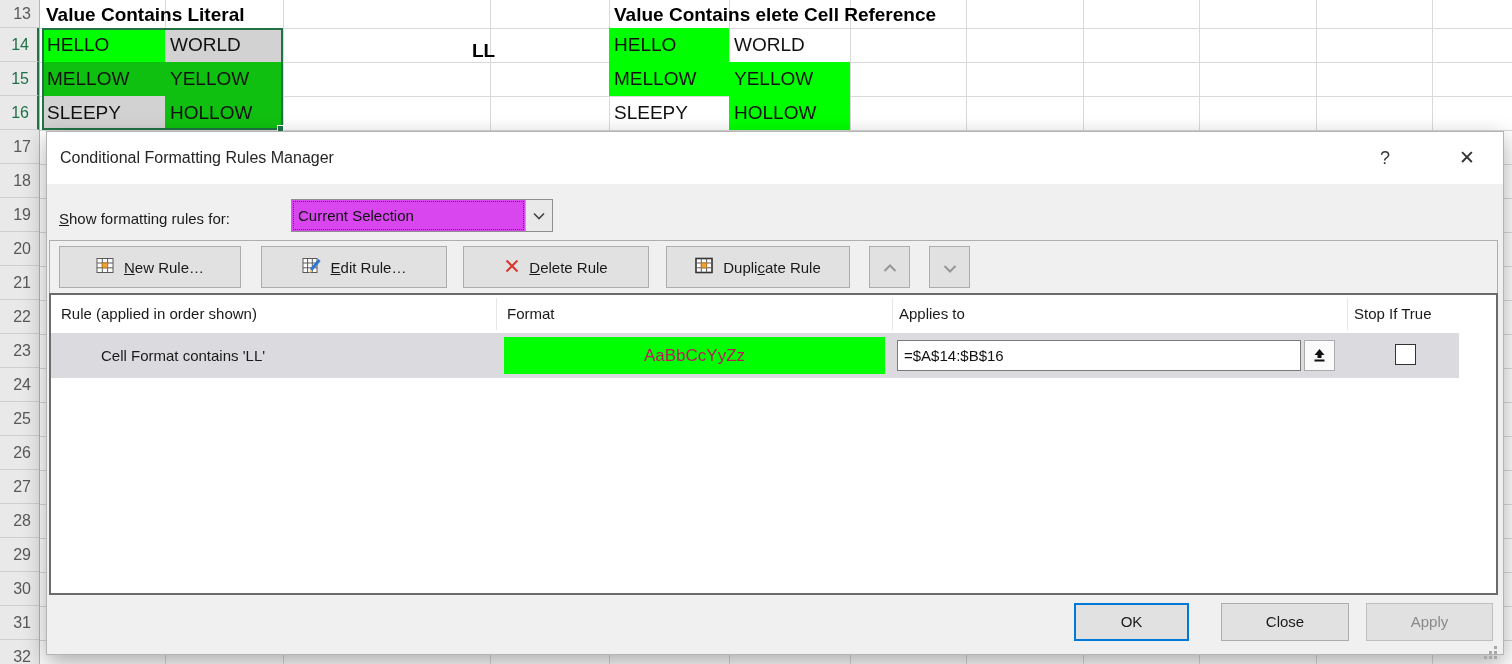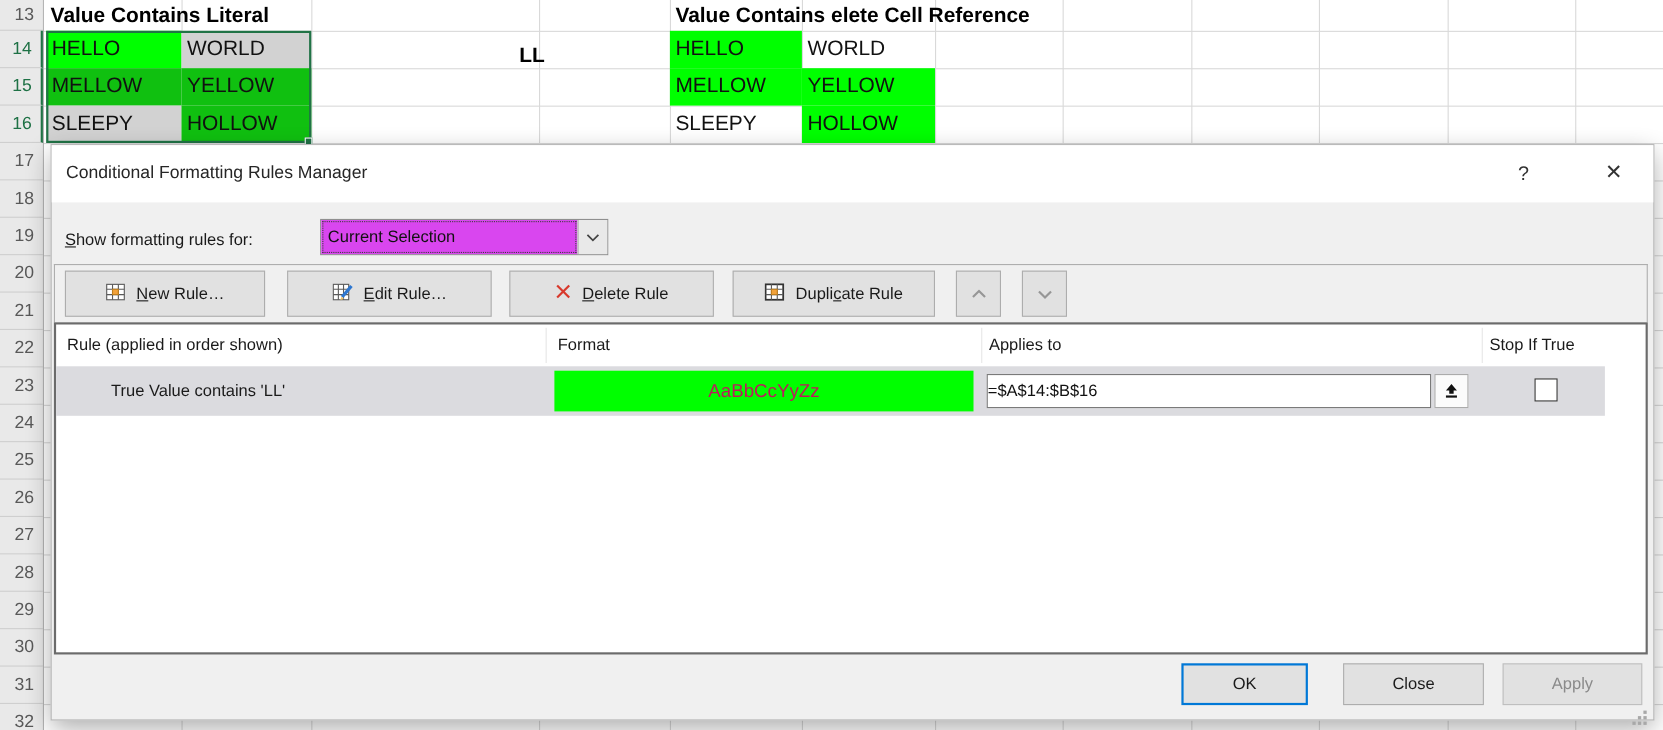--- a/index.html
+++ b/index.html
@@ -34,21 +34,21 @@
   .toolbar { position:absolute; left:2px; top:108px; width:1449px; height:53px; border:1px solid #aeaeae; border-bottom:none; background:#f0f0f0; }
   .tb-btn { position:absolute; top:5px; height:42px; background:#e1e1e1; border:1px solid #adadad; display:flex; align-items:center; justify-content:center; gap:9px; font-size:15px; color:#1a1a1a; cursor:default; }
   .tb-btn.dis svg { opacity:.85; }
 
   .rules-list { position:absolute; left:2px; top:161px; width:1449px; height:302px; background:#fff; border:2px solid #6b6b6b; }
   .list-hdr { position:absolute; top:0; height:38px; line-height:38px; font-size:15px; color:#1a1a1a; white-space:nowrap; }
   .list-sep { position:absolute; top:3px; height:32px; width:1px; background:#e6e6e6; }
   .rule-row { position:absolute; left:0; top:38px; width:1408px; height:45px; }
   .rule-name { position:absolute; left:50px; top:0; line-height:45px; font-size:15px; color:#1a1a1a; }
   .fmt-preview { position:absolute; left:453px; top:4px; width:381px; height:37px; text-align:center; line-height:37px; font-size:17px; color:#be185d; }
-  .applies-input { position:absolute; left:846px; top:7px; width:404px; height:31px; border:1px solid #7a7a7a; background:#fff; font-family:"Liberation Sans",sans-serif; font-size:15px; color:#111; }
+  .applies-input { position:absolute; left:846px; top:7px; width:404px; height:31px; border:1px solid #7a7a7a; background:#fff; font-family:"Liberation Sans",sans-serif; font-size:15px; padding-left:6px; color:#111; }
   .collapse-btn { position:absolute; left:1253px; top:7px; width:31px; height:31px; background:#fbfbfb; border:1px solid #ababab; display:flex; align-items:center; justify-content:center; cursor:default; }
   .stop-check { position:absolute; left:1344px; top:11px; width:21px; height:21px; border:1px solid #333; background:#fff; cursor:default; }
 
   .dlg-btn { position:absolute; top:471px; height:38px; background:#e1e1e1; border:1px solid #adadad; font-size:15px; color:#1a1a1a; text-align:center; line-height:36px; cursor:default; }
   .ok { left:1027px; width:115px; border:2px solid #0078d7; line-height:34px; }
   .cl { left:1174px; width:128px; }
   .ap { left:1319px; width:127px; color:#8a8a8a; border-color:#bfbfbf; }
   .grip { position:absolute; right:6px; bottom:5px; width:3px; height:3px; background:#a8a8a8; box-shadow:-10px 10px 0 #a8a8a8, -5px 10px 0 #a8a8a8, 0 10px 0 #a8a8a8, -5px 5px 0 #a8a8a8, 0 5px 0 #a8a8a8; }
 </style>
 </head>
@@ -223,21 +223,21 @@
     <div class="rules-list">
       <div class="list-hdr" style="left:10px;">Rule (applied in order shown)</div>
       <div class="list-hdr" style="left:456px;">Format</div>
       <div class="list-hdr" style="left:848px;">Applies to</div>
       <div class="list-hdr" style="left:1303px;">Stop If True</div>
       <div class="list-sep" style="left:445px;"></div>
       <div class="list-sep" style="left:841px;"></div>
       <div class="list-sep" style="left:1296px;"></div>
 
       <div class="rule-row" style="background-color: rgb(219, 219, 223);">
-        <div class="rule-name">True Value contains 'LL'</div>
+        <div class="rule-name">Cell Format contains 'LL'</div>
         <div class="fmt-preview" style="background-color: rgb(0, 255, 0);">AaBbCcYyZz</div>
         <input class="applies-input" type="text" value="=$A$14:$B$16" style="">
         <div class="collapse-btn">
           <svg width="15" height="15" viewBox="0 0 15 15">
               <polygon points="7.5,1 12.5,7 9.5,7 9.5,10 5.5,10 5.5,7 2.5,7" fill="#111"></polygon>
               <rect x="2.5" y="11.5" width="10" height="2" fill="#111"></rect>
             </svg>
         </div>
         <div class="stop-check"></div>
       </div>

